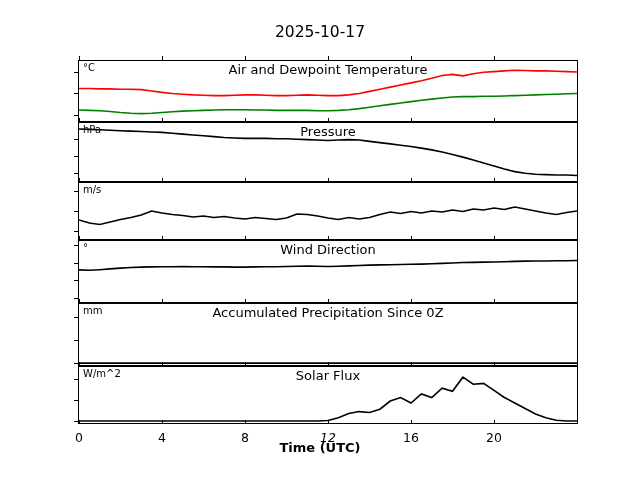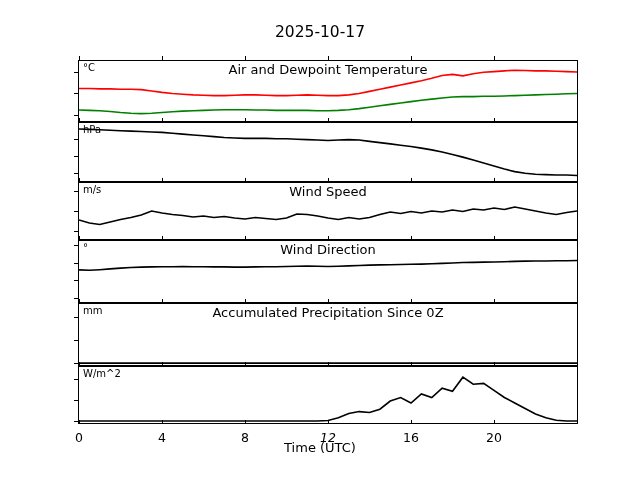--- a/index.html
+++ b/index.html
@@ -34,47 +34,48 @@
           <path d="M0.00 27.53 L10.38 27.53 L20.75 27.88 L31.13 27.88 L41.50 28.24 L51.88 28.24 L62.25 28.59 L72.63 30.00 L83.00 31.41 L93.38 32.47 L103.75 33.18 L114.13 33.88 L124.50 34.24 L134.88 34.59 L145.25 34.59 L155.63 34.24 L166.00 33.88 L176.38 33.88 L186.75 34.24 L197.13 34.59 L207.50 34.59 L217.88 34.24 L228.25 33.88 L238.63 34.24 L249.00 34.59 L259.38 34.59 L269.75 33.88 L280.13 32.47 L290.50 30.35 L300.88 28.24 L311.25 26.12 L321.63 24.00 L332.00 21.88 L342.38 19.76 L352.75 17.29 L363.13 14.47 L373.50 13.41 L383.88 14.82 L394.25 12.71 L404.63 11.29 L415.00 10.59 L425.38 9.88 L435.75 9.18 L446.13 9.53 L456.50 9.88 L466.88 9.88 L477.25 10.24 L487.63 10.59 L498.00 10.94 " fill="none" stroke="#ff0000" stroke-width="1.6" vector-effect="non-scaling-stroke"></path>
           <path d="M0.00 49.06 L10.38 49.41 L20.75 49.76 L31.13 50.47 L41.50 51.53 L51.88 52.24 L62.25 52.59 L72.63 52.24 L83.00 51.53 L93.38 50.82 L103.75 50.12 L114.13 49.76 L124.50 49.41 L134.88 49.06 L145.25 48.71 L155.63 48.71 L166.00 48.71 L176.38 49.06 L186.75 49.06 L197.13 49.41 L207.50 49.41 L217.88 49.41 L228.25 49.41 L238.63 49.76 L249.00 49.76 L259.38 49.41 L269.75 48.71 L280.13 47.65 L290.50 46.24 L300.88 44.82 L311.25 43.41 L321.63 42.00 L332.00 40.59 L342.38 39.18 L352.75 38.12 L363.13 37.06 L373.50 36.00 L383.88 35.65 L394.25 35.65 L404.63 35.29 L415.00 35.29 L425.38 34.94 L435.75 34.59 L446.13 34.24 L456.50 33.88 L466.88 33.53 L477.25 33.18 L487.63 32.82 L498.00 32.47 " fill="none" stroke="#008000" stroke-width="1.6" vector-effect="non-scaling-stroke"></path>
         </svg>
         <div class="ptitle">Air and Dewpoint Temperature</div>
         <div class="unit">°C</div>
       </div>
       <div class="panel" style="top: 122px; height: 60px;">
         <svg viewBox="0 0 498 58" preserveAspectRatio="none">
           <path d="M0.00 5.97 L10.38 6.40 L20.75 6.82 L31.13 7.25 L41.50 7.68 L51.88 8.10 L62.25 8.53 L72.63 8.96 L83.00 9.38 L93.38 10.24 L103.75 11.09 L114.13 11.94 L124.50 12.79 L134.88 13.65 L145.25 14.50 L155.63 14.93 L166.00 15.35 L176.38 15.35 L186.75 15.35 L197.13 15.78 L207.50 15.78 L217.88 16.21 L228.25 16.63 L238.63 17.06 L249.00 17.49 L259.38 17.06 L269.75 16.63 L280.13 17.06 L290.50 18.34 L300.88 19.62 L311.25 20.90 L321.63 22.18 L332.00 23.46 L342.38 25.16 L352.75 26.87 L363.13 29.00 L373.50 31.56 L383.88 34.12 L394.25 37.10 L404.63 40.09 L415.00 43.07 L425.38 46.06 L435.75 48.62 L446.13 50.32 L456.50 51.18 L466.88 51.60 L477.25 52.03 L487.63 52.03 L498.00 52.46 " fill="none" stroke="#000000" stroke-width="1.6" vector-effect="non-scaling-stroke"></path>
         </svg>
+        <div class="ptitle">Pressure</div>
         <div class="unit">hPa</div>
       </div>
       <div class="panel" style="top: 182px; height: 58px;">
         <svg viewBox="0 0 498 56" preserveAspectRatio="none">
           <path d="M0.00 37.00 L10.38 40.00 L20.75 41.50 L31.13 39.00 L41.50 36.50 L51.88 34.50 L62.25 32.00 L72.63 28.00 L83.00 30.00 L93.38 31.50 L103.75 32.50 L114.13 34.00 L124.50 33.00 L134.88 34.50 L145.25 33.50 L155.63 35.00 L166.00 36.00 L176.38 34.50 L186.75 35.50 L197.13 36.50 L207.50 35.00 L217.88 31.00 L228.25 31.50 L238.63 33.00 L249.00 35.00 L259.38 36.50 L269.75 34.50 L280.13 36.00 L290.50 34.50 L300.88 31.50 L311.25 29.00 L321.63 30.50 L332.00 28.50 L342.38 30.00 L352.75 28.00 L363.13 29.00 L373.50 27.00 L383.88 28.50 L394.25 26.00 L404.63 27.00 L415.00 25.00 L425.38 26.50 L435.75 24.00 L446.13 26.00 L456.50 28.00 L466.88 30.00 L477.25 31.50 L487.63 29.50 L498.00 28.00 " fill="none" stroke="#000000" stroke-width="1.6" vector-effect="non-scaling-stroke"></path>
         </svg>
-        <div class="ptitle">Wind Speed</div>
         <div class="unit">m/s</div>
       </div>
       <div class="panel" style="top: 240px; height: 63px;">
         <svg viewBox="0 0 498 61" preserveAspectRatio="none">
           <path d="M0.00 28.91 L10.38 29.30 L20.75 28.71 L31.13 27.91 L41.50 27.11 L51.88 26.51 L62.25 26.11 L72.63 25.92 L83.00 25.72 L93.38 25.72 L103.75 25.52 L114.13 25.72 L124.50 25.72 L134.88 25.92 L145.25 25.92 L155.63 26.11 L166.00 26.11 L176.38 25.92 L186.75 25.72 L197.13 25.72 L207.50 25.52 L217.88 25.32 L228.25 25.12 L238.63 25.32 L249.00 25.52 L259.38 25.32 L269.75 24.92 L280.13 24.52 L290.50 24.12 L300.88 23.92 L311.25 23.72 L321.63 23.52 L332.00 23.32 L342.38 23.12 L352.75 22.73 L363.13 22.33 L373.50 21.93 L383.88 21.53 L394.25 21.33 L404.63 21.13 L415.00 20.93 L425.38 20.73 L435.75 20.33 L446.13 20.13 L456.50 19.93 L466.88 19.93 L477.25 19.74 L487.63 19.74 L498.00 19.54 " fill="none" stroke="#000000" stroke-width="1.6" vector-effect="non-scaling-stroke"></path>
         </svg>
         <div class="ptitle">Wind Direction</div>
         <div class="unit">°</div>
       </div>
       <div class="panel" style="top: 303px; height: 63px;">
         <svg viewBox="0 0 498 61" preserveAspectRatio="none">
           <path d="M0.00 59.15 L10.38 59.15 L20.75 59.15 L31.13 59.15 L41.50 59.15 L51.88 59.15 L62.25 59.15 L72.63 59.15 L83.00 59.15 L93.38 59.15 L103.75 59.15 L114.13 59.15 L124.50 59.15 L134.88 59.15 L145.25 59.15 L155.63 59.15 L166.00 59.15 L176.38 59.15 L186.75 59.15 L197.13 59.15 L207.50 59.15 L217.88 59.15 L228.25 59.15 L238.63 59.15 L249.00 59.15 L259.38 59.15 L269.75 59.15 L280.13 59.15 L290.50 59.15 L300.88 59.15 L311.25 59.15 L321.63 59.15 L332.00 59.15 L342.38 59.15 L352.75 59.15 L363.13 59.15 L373.50 59.15 L383.88 59.15 L394.25 59.15 L404.63 59.15 L415.00 59.15 L425.38 59.15 L435.75 59.15 L446.13 59.15 L456.50 59.15 L466.88 59.15 L477.25 59.15 L487.63 59.15 L498.00 59.15 " fill="none" stroke="#000000" stroke-width="1.6" vector-effect="non-scaling-stroke"></path>
         </svg>
         <div class="ptitle">Accumulated Precipitation Since 0Z</div>
         <div class="unit">mm</div>
       </div>
       <div class="panel" style="top: 366px; height: 58px;">
         <svg viewBox="0 0 498 56" preserveAspectRatio="none">
           <path d="M0.00 53.97 L10.38 53.97 L20.75 53.97 L31.13 53.97 L41.50 53.97 L51.88 53.97 L62.25 53.97 L72.63 53.97 L83.00 53.97 L93.38 53.97 L103.75 53.97 L114.13 53.97 L124.50 53.97 L134.88 53.97 L145.25 53.97 L155.63 53.97 L166.00 53.97 L176.38 53.97 L186.75 53.97 L197.13 53.97 L207.50 53.97 L217.88 53.97 L228.25 53.97 L238.63 53.97 L249.00 53.50 L259.38 50.84 L269.75 46.54 L280.13 44.58 L290.50 45.52 L300.88 42.23 L311.25 34.02 L321.63 30.50 L332.00 35.98 L342.38 26.98 L352.75 30.50 L363.13 21.12 L373.50 24.25 L383.88 10.17 L394.25 17.21 L404.63 16.42 L415.00 23.46 L425.38 30.50 L435.75 35.98 L446.13 41.45 L456.50 46.93 L466.88 50.84 L477.25 53.18 L487.63 53.97 L498.00 53.97 " fill="none" stroke="#000000" stroke-width="1.6" vector-effect="non-scaling-stroke"></path>
         </svg>
+        <div class="ptitle">Solar Flux</div>
         <div class="unit">W/m^2</div>
       </div>
     </div>
 
   <div class="ytickwrap" id="yticks">
       <div class="tkm" style="top: 72.2941px; left: 74px;"></div>
       <div class="tkm" style="top: 93.4706px; left: 74px;"></div>
       <div class="tkm" style="top: 114.647px; left: 74px;"></div>
       <div class="tkm" style="top: 139.206px; left: 74px;"></div>
       <div class="tkm" style="top: 156.265px; left: 74px;"></div>
@@ -167,14 +168,14 @@
       <div class="xtkm" style="left: 494px; top: 236px;"></div>
       <div class="xtkm" style="left: 494px; top: 236px;"></div>
       <div class="xtkm" style="left: 494px; top: 299px;"></div>
       <div class="xtkm" style="left: 494px; top: 299px;"></div>
       <div class="xtkm" style="left: 494px; top: 362px;"></div>
       <div class="xtkm" style="left: 494px; top: 362px;"></div>
       <div class="xtkm" style="left: 494px; top: 420px;"></div>
       <div class="xtick" style="left: 494px; top: 430px;">20</div>
     </div>
 
-  <div class="xlabel" style="top:440px;">Time (UTC)</div>
+  <div class="xlabel" style="top:440px;font-weight:bold;">Time (UTC)</div>
 </div>
 
 </body></html>

